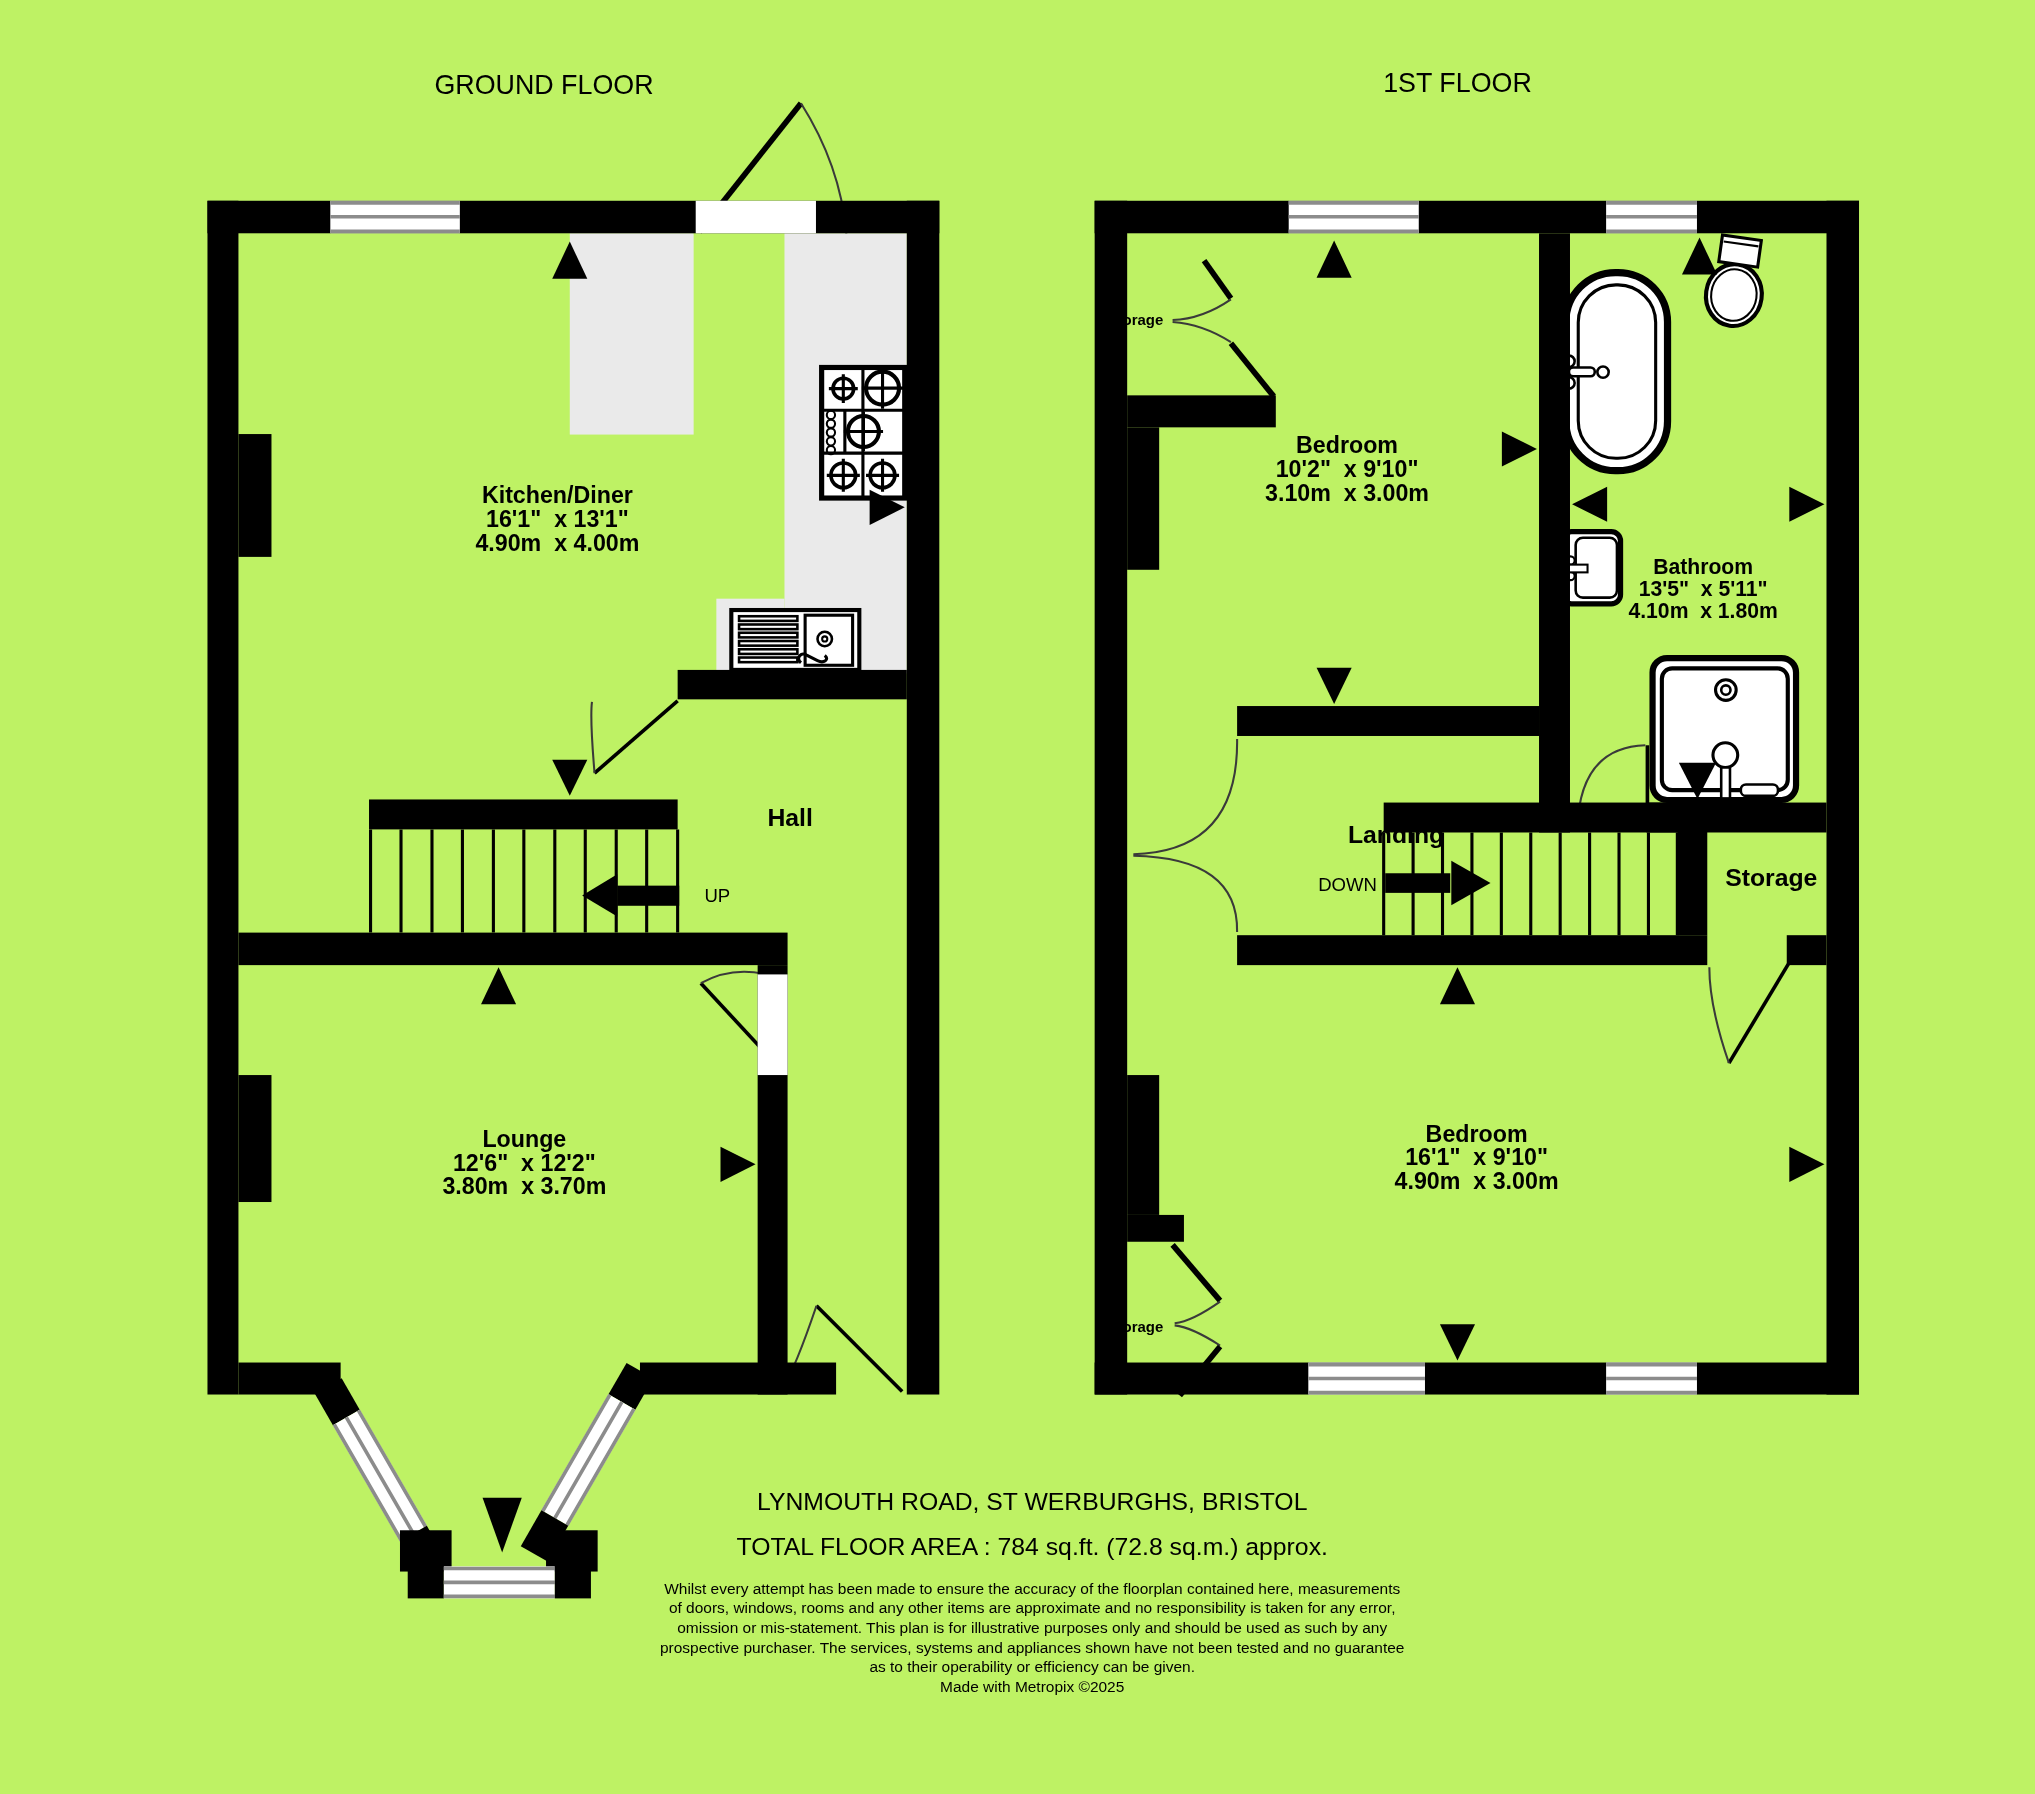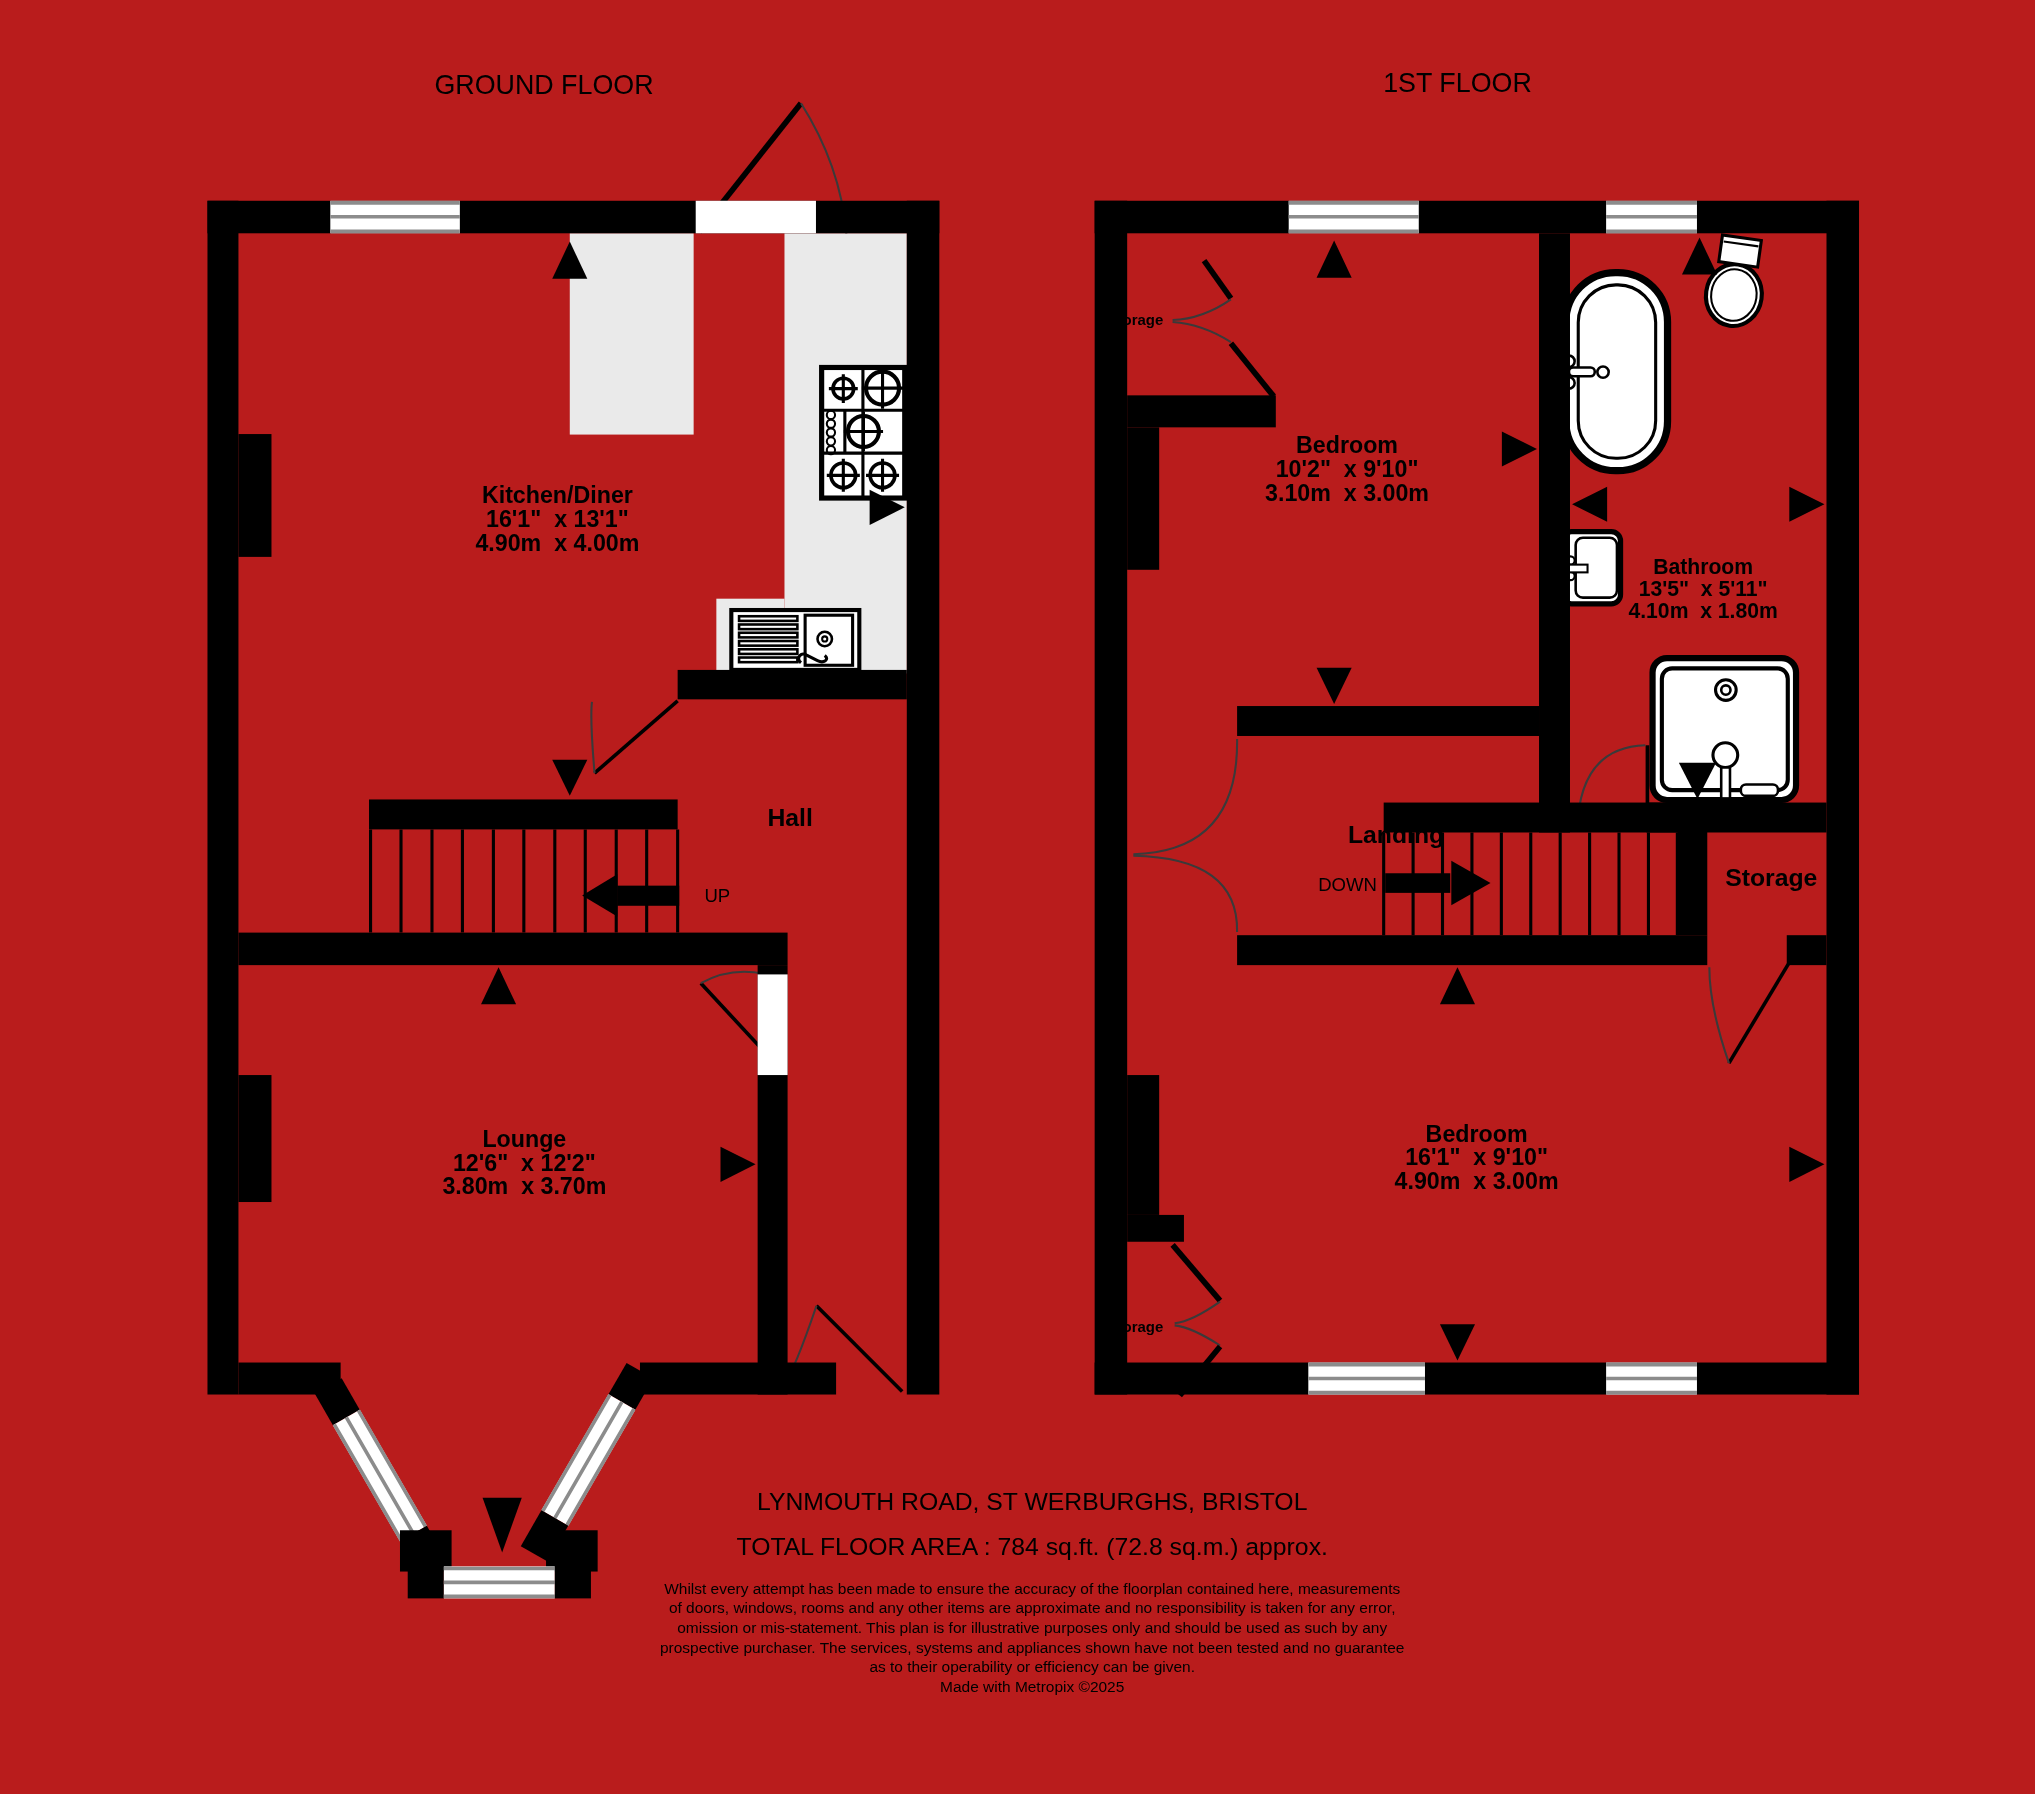--- a/index.html
+++ b/index.html
@@ -1,16 +1,16 @@
 <!DOCTYPE html>
 <html style="font-size:8.3px"><head>
 <meta charset="utf-8">
 <style>
   html,body{margin:0;padding:0;background:#ffffff;}
-  #canvas{position:relative;width:2035px;height:1794px;background:#b91c1c;overflow:hidden;}
+  #canvas{position:relative;width:2035px;height:1794px;background:#bef264;overflow:hidden;}
   svg{display:block;font-family:"Liberation Sans", sans-serif;}
   svg text{white-space:pre;fill:#000;}
   .title{font-size:52px;}
   .room{font-weight:bold;font-size:45px;}
   .room-sm{font-weight:bold;font-size:41px;}
   .zone{font-weight:bold;font-size:48px;}
   .closet{font-weight:bold;font-size:29px;}
   .updown{font-size:36px;}
   .addr{font-size:48px;}
   .small{font-size:30px;}

